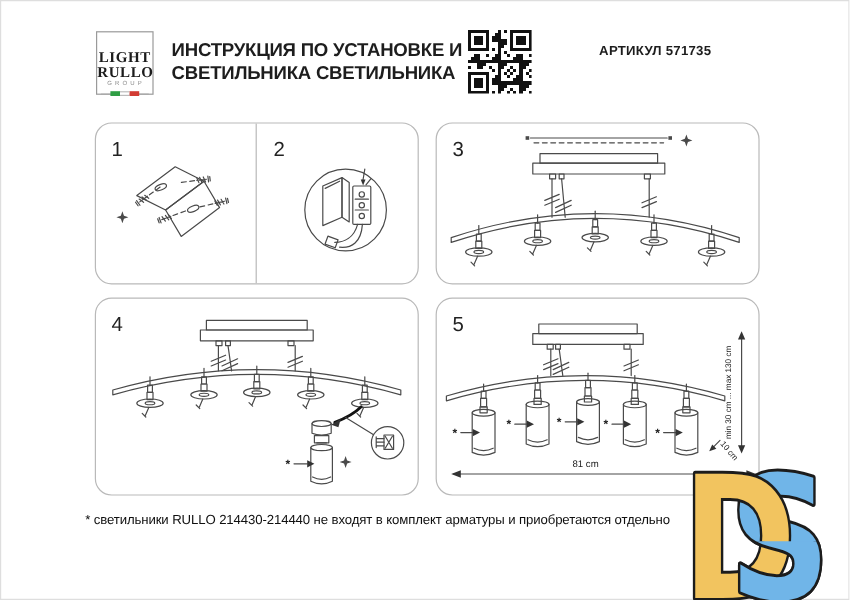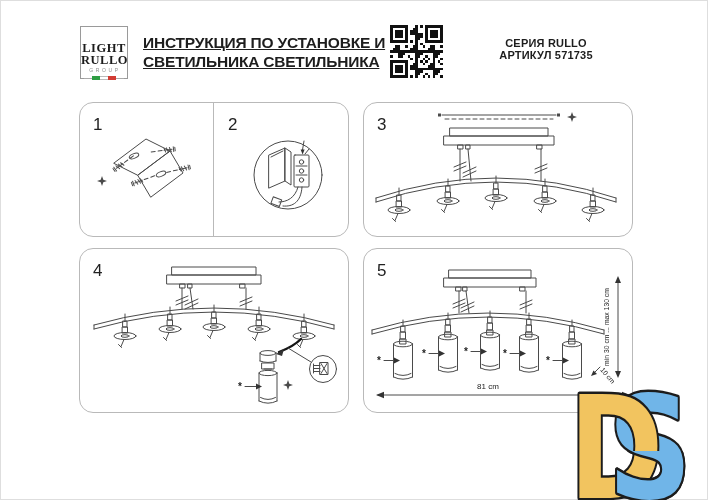--- a/index.html
+++ b/index.html
@@ -12,21 +12,21 @@
         line-height:11.5px;color:#1c1c1c;letter-spacing:.5px;}
   .logo .l3{font-size:5px;letter-spacing:2.6px;color:#8d8d8d;margin-top:1px;padding-left:2px;}
   .flag{position:relative;margin:3px 3px 0 3px;height:4px;}
   .flag .hair{position:absolute;top:1.5px;left:0;right:0;height:1px;background:#aaa;}
   .flag .tri{position:absolute;top:0;left:50%;transform:translateX(-50%);display:flex;height:4px;}
   .flag .tri span{width:8px;height:4px;display:block;}
   .fg{background:var(--c-flag_green,#2F9E44);}
   .fw{background:#fff;border-top:1px solid #bbb;border-bottom:1px solid #bbb;box-sizing:border-box;}
   .fr{background:var(--c-flag_red,#D23B33);}
   .title{position:absolute;left:143px;top:34px;font-weight:bold;font-size:15.5px;line-height:18.5px;
-         color:#1d1d1d;letter-spacing:-0.2px;text-decoration:underline;}
+         color:#1d1d1d;letter-spacing:-0.2px;}
   .qr{position:absolute;left:390px;top:25px;}
   .series{position:absolute;left:460px;top:37px;width:172px;text-align:center;color:#1d1d1d;}
   .series .s1{font-size:11px;font-weight:bold;letter-spacing:.2px;}
   .series .s2{font-size:11px;font-weight:bold;margin-top:0;letter-spacing:.2px;}
   
   .panel{position:absolute;border:1.4px solid var(--c-panel_border,#b9b9b9);border-radius:14px;
          box-sizing:border-box;background:#fff;}
   .p12{left:79px;top:102px;width:270px;height:135px;}
   .p12 .divider{position:absolute;left:133px;top:0;bottom:0;width:0;
         border-left:1.4px solid var(--c-panel_border,#b9b9b9);}
@@ -251,21 +251,20 @@
         <rect x="8" y="20" width="1" height="1"></rect>
         <rect x="10" y="20" width="1" height="1"></rect>
         <rect x="13" y="20" width="1" height="1"></rect>
         <rect x="15" y="20" width="1" height="1"></rect>
         <rect x="17" y="20" width="1" height="1"></rect>
         <rect x="20" y="20" width="1" height="1"></rect>
       </g>
   </svg>
 
   <div class="series">
-    <div class="s1">СЕРИЯ RULLO</div>
     <div class="s2">АРТИКУЛ 571735</div>
   </div>
 
   <div class="panel p12">
     <div class="divider"></div>
 
     <svg width="133" height="132" viewBox="0 0 133 132" style="position:absolute;left:0;top:0">
       <text class="tx num" x="13" y="27">1</text>
       <g class="ln">
         <polygon points="34,60 66,36 90,48 58,72"></polygon>
@@ -429,20 +428,21 @@
         <text class="tx dimv" transform="translate(245,78) rotate(-90)" text-anchor="middle">min 30 cm ... max 130 cm</text>
       </g>
       <g>
         <path class="ln" d="M236,118 L229,125"></path>
         <polygon class="ah" points="227,127 229.5,121.5 233,125"></polygon>
         <text class="tx dimv" transform="translate(236,121) rotate(50)">10 cm</text>
       </g>
     </svg>
   </div>
 
+  <div class="footnote">* светильники RULLO 214430-214440 не входят в комплект арматуры и приобретаются отдельно</div>
 
   <svg class="wm" width="170" height="140" viewBox="0 0 170 140">
     <defs>
         <clipPath id="sLower">
           <rect x="0" y="86" width="170" height="54"></rect>
         </clipPath>
       </defs>
     <text class="wm-s" transform="translate(63,133) scale(0.82,1)">S</text>
     <text class="wm-d" transform="translate(24,133) scale(0.8,1)">D</text>
     <g clip-path="url(#sLower)">

